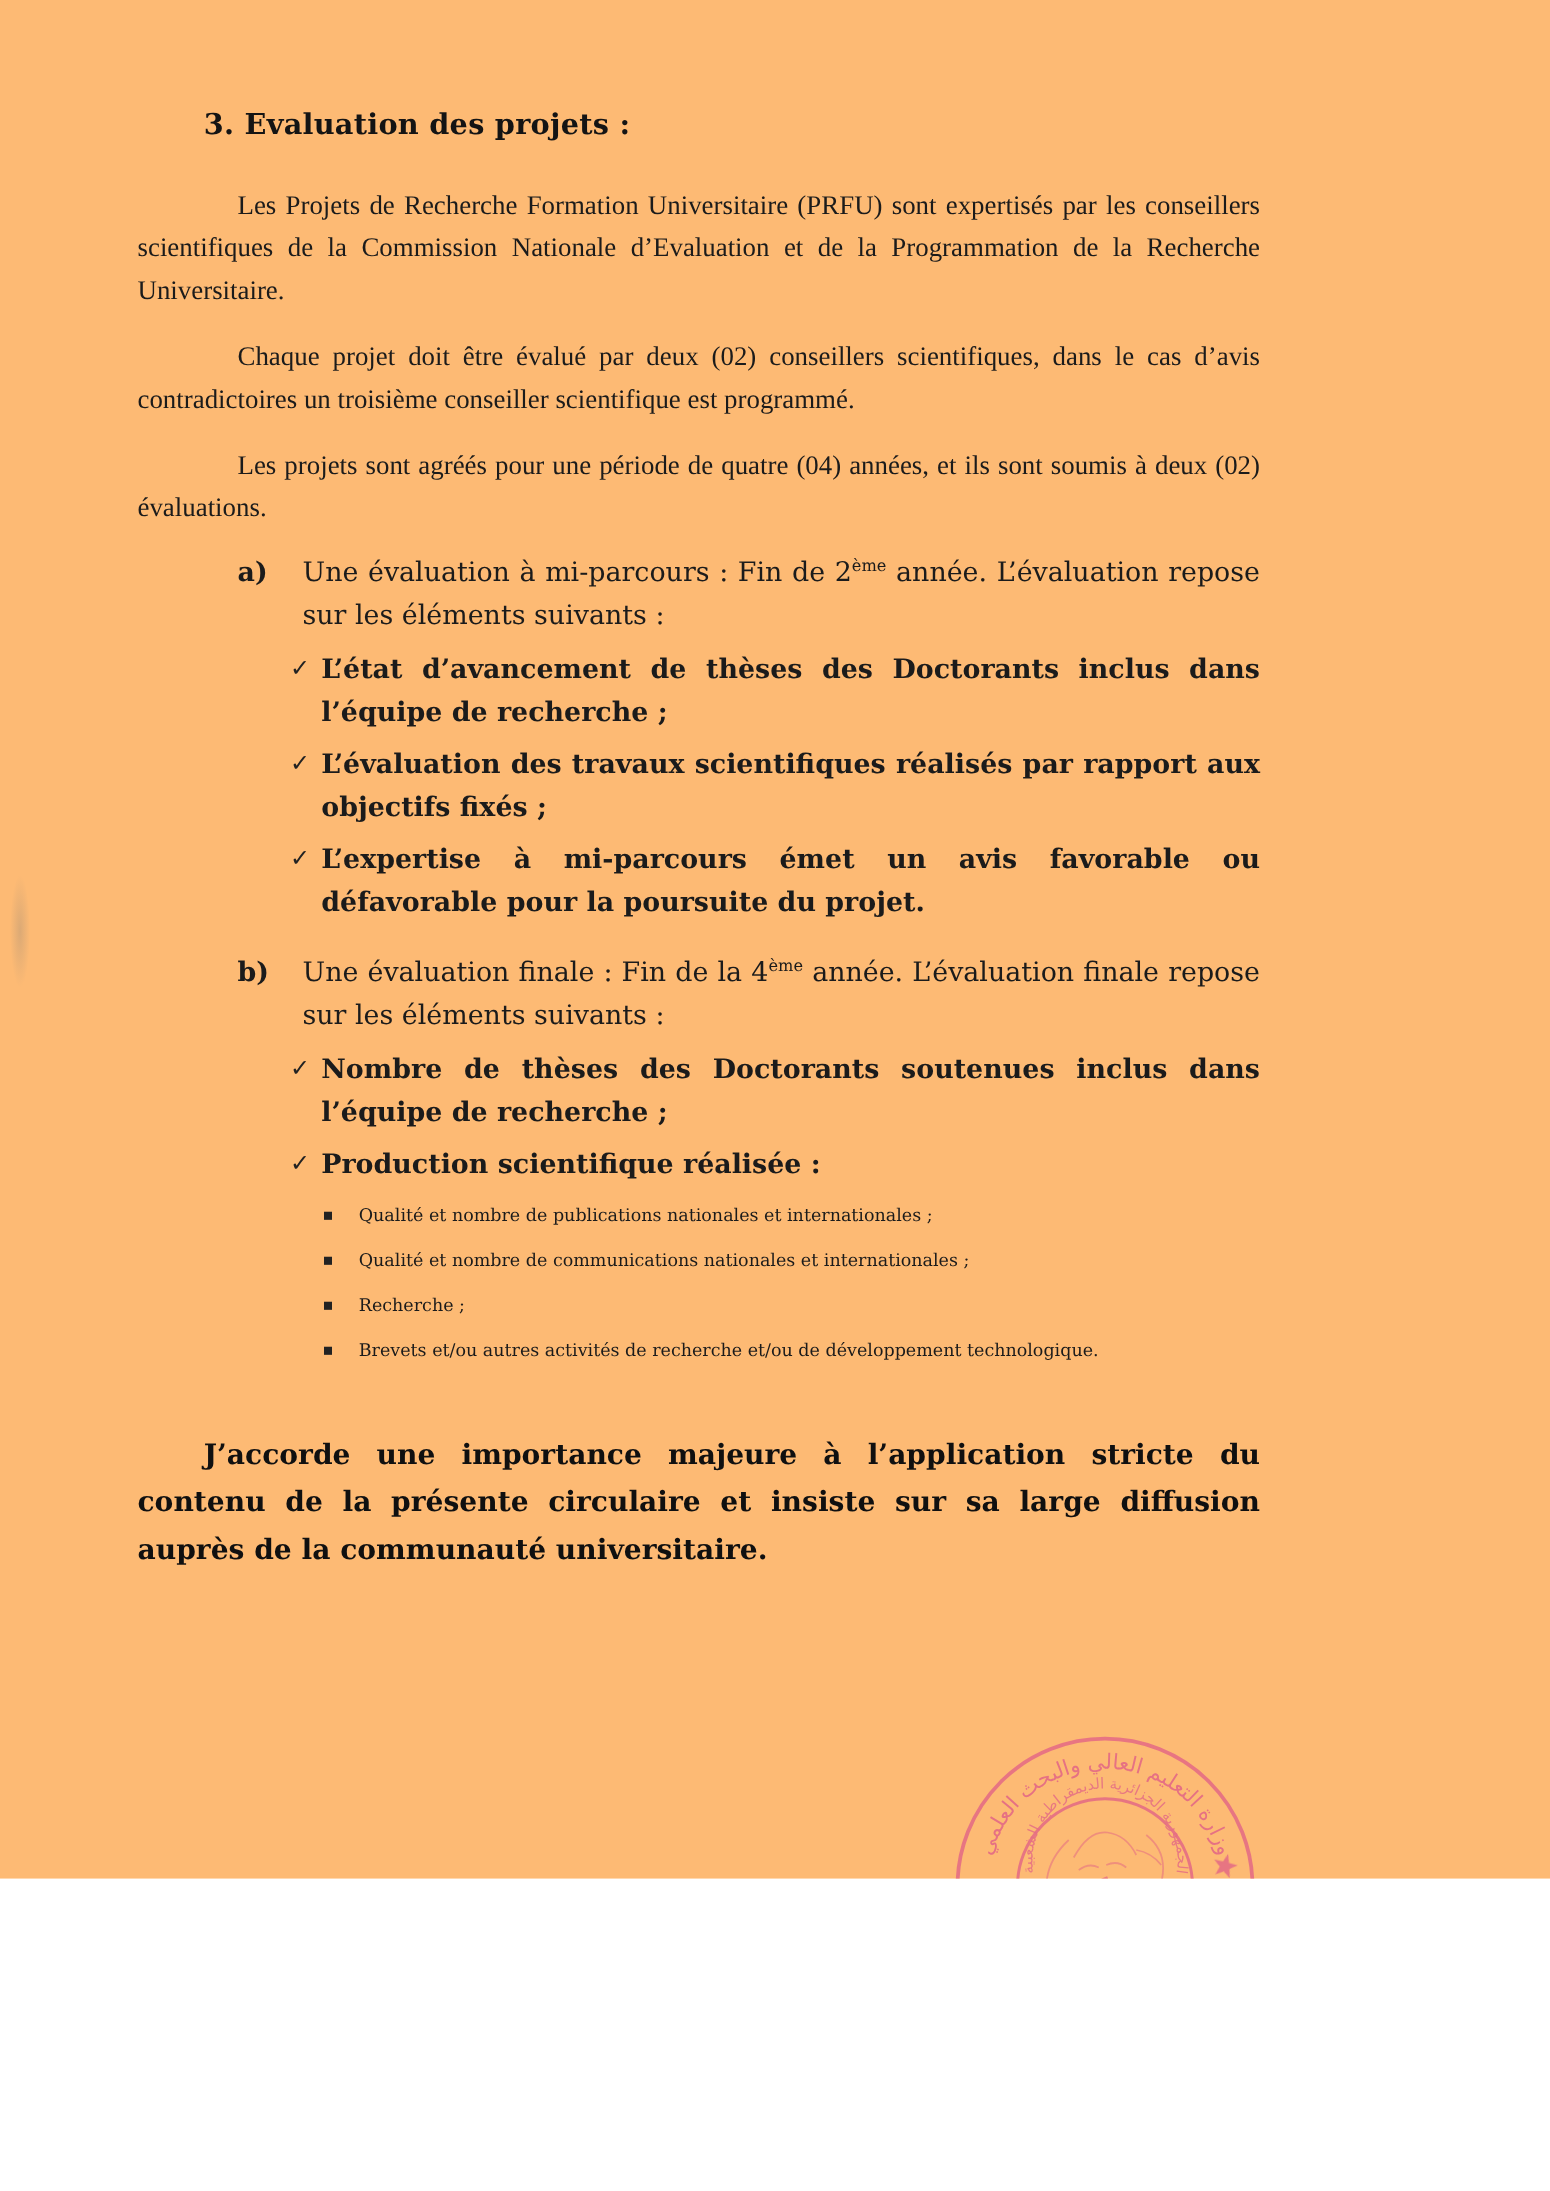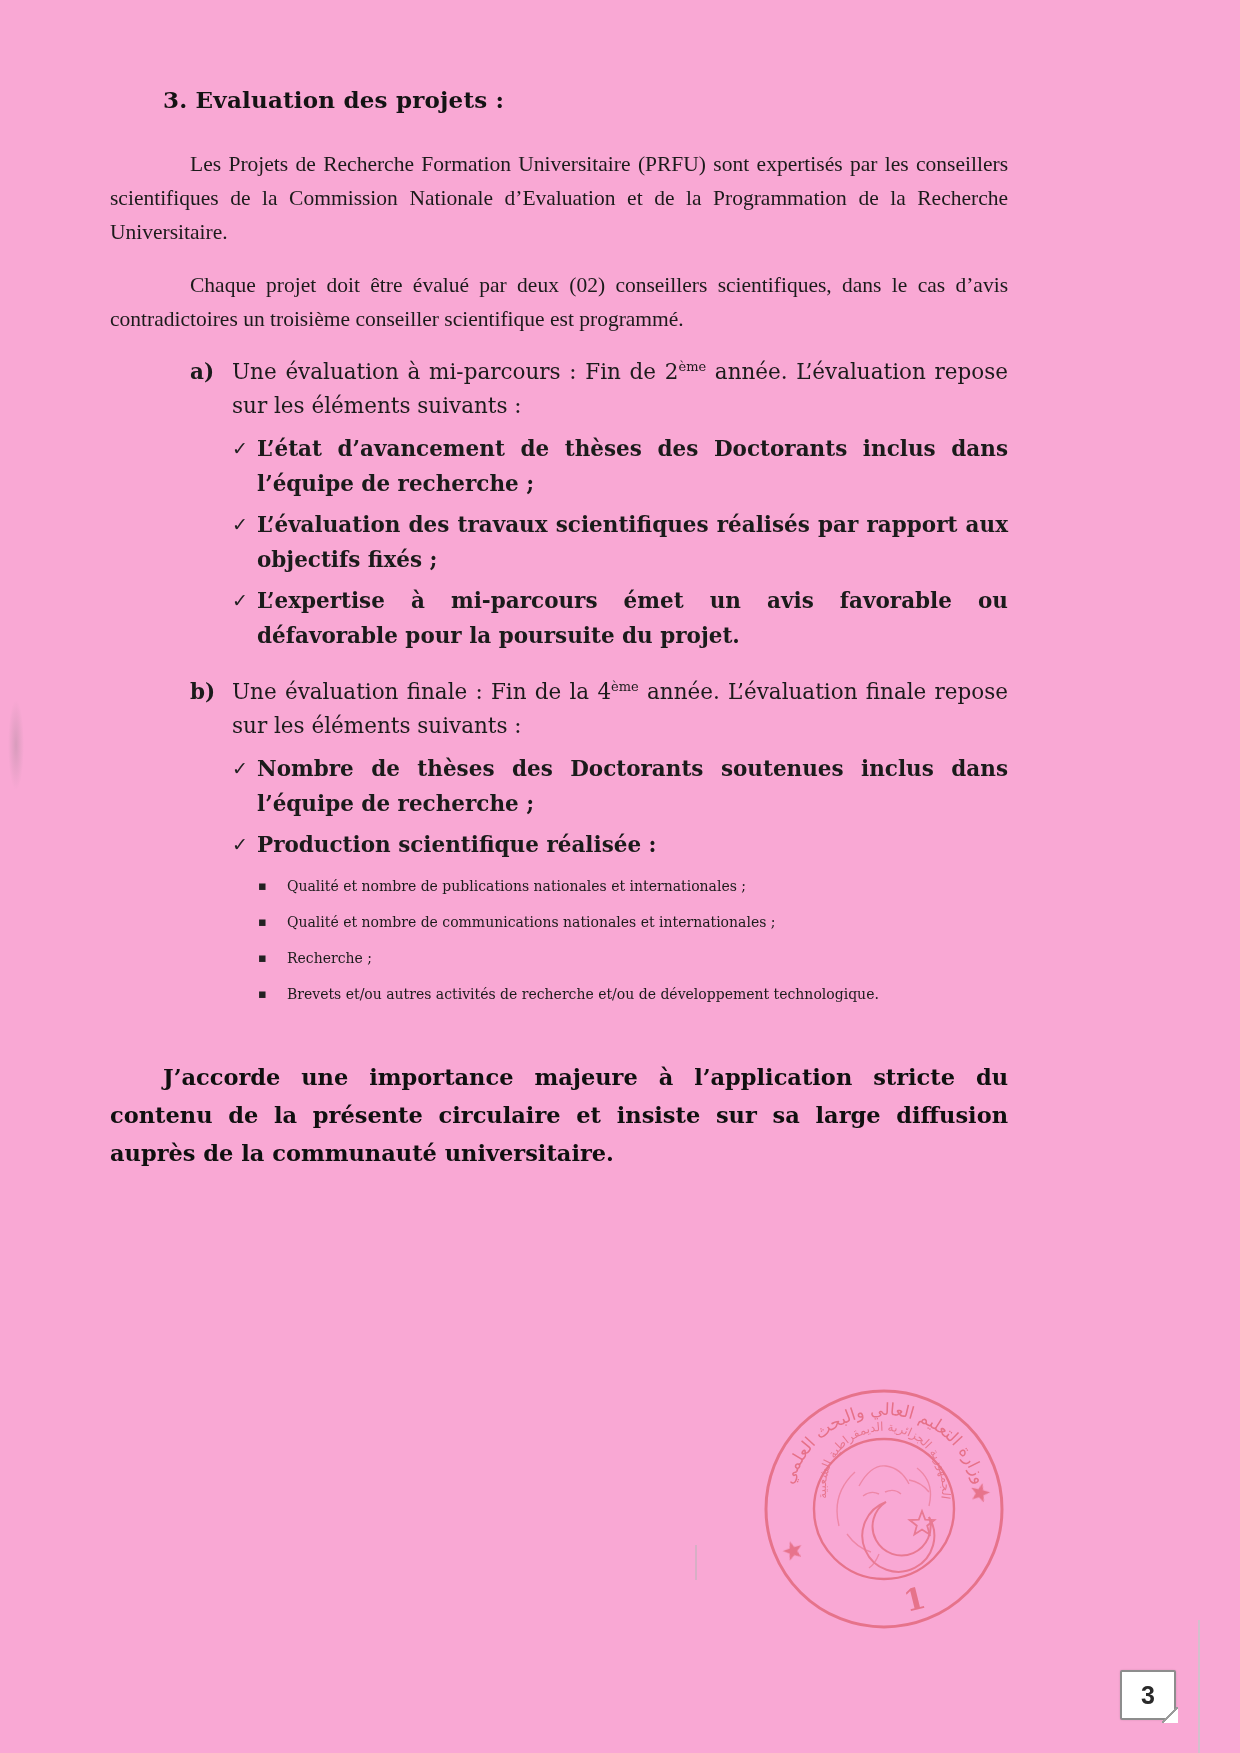--- a/index.html
+++ b/index.html
@@ -1,39 +1,39 @@
 <!DOCTYPE html>
 <html lang="fr"><head>
 <meta charset="utf-8">
 <style>
   html,body{margin:0;padding:0;background:#ffffff;}
   .page{
     position:relative;
-    width:1240px;height:1753px;
-    background:#f9a8d4;
+    width:1240px;height:1503px;
+    background:#fdba74;
     font-family:"DejaVu Serif","Liberation Serif",serif;
     color:#1b1b1b;
     overflow:hidden;
     box-sizing:border-box;
     padding:86px 122px 0 110px;
   }
   .content{width:898px;}
   h1.heading{
     font-size:23px;font-weight:700;margin:0 0 34px 53px;
     letter-spacing:.2px;color:#141414;
   }
   p.body{
     font-size:21.5px;line-height:34px;margin:0 0 19px 0;
     text-align:justify;text-justify:inter-word;font-family:Liberation Serif, serif;
   }
   p.body.indent{text-indent:80px;}
   .item{display:flex;margin:16px 0 0 80px;}
   .item .marker{flex:0 0 42px;font-weight:700;font-size:21.5px;line-height:34px;}
   .item .item-body{flex:1;min-width:0;}
-  .lead{font-size:21.5px;line-height:34px;text-align:justify;}
+  .lead{font-size:21.5px;line-height:34px;text-align:justify;margin-left:10px;}
   sup{font-size:13px;line-height:0;vertical-align:super;}
   .check-list{margin-top:8px;}
   .check{display:flex;margin-bottom:6px;}
   .check .glyph{flex:0 0 25px;font-family:"DejaVu Sans",sans-serif;font-size:19px;line-height:35px;color:#222;}
   .check .check-text{flex:1;font-size:21.5px;line-height:35px;text-align:justify;font-weight:bold;}
   .note{margin:4px 0 0 25px;font-size:21.5px;line-height:38px;text-align:justify;}
   .square-list{margin:6px 0 0 26px;}
   .square{display:flex;}
   .square .glyph{flex:0 0 29px;font-family:"DejaVu Sans",sans-serif;font-size:13px;line-height:36px;color:#222;}
   .square .square-text{flex:1;font-size:14px;line-height:36px;text-align:justify;}
@@ -64,20 +64,21 @@
 </head>
 <body>
 
 <div class="page">
   <div class="content">
 
     <h1 class="heading">3. Evaluation des projets :</h1>
 
     <p class="body indent">Les Projets de Recherche Formation Universitaire (PRFU) sont expertisés par les conseillers scientifiques de la Commission Nationale d’Evaluation et de la Programmation de la Recherche Universitaire.</p>
     <p class="body indent">Chaque projet doit être évalué par deux (02) conseillers scientifiques, dans le cas d’avis contradictoires un troisième conseiller scientifique est programmé.</p>
+    <p class="body indent">Les projets sont agréés pour une période de quatre (04) années, et ils sont soumis à deux (02) évaluations.</p>
 
     <div class="item">
       <div class="marker">a)</div>
       <div class="item-body">
         <div class="lead"><span>Une évaluation à mi-parcours : Fin de 2</span><sup>ème</sup><span> année. L’évaluation repose sur les éléments suivants :</span></div>
         <div class="check-list">
           <div class="check">
             <span class="glyph">✓</span>
             <span class="check-text">L’état d’avancement de thèses des Doctorants inclus dans l’équipe de recherche ;</span>
           </div>

